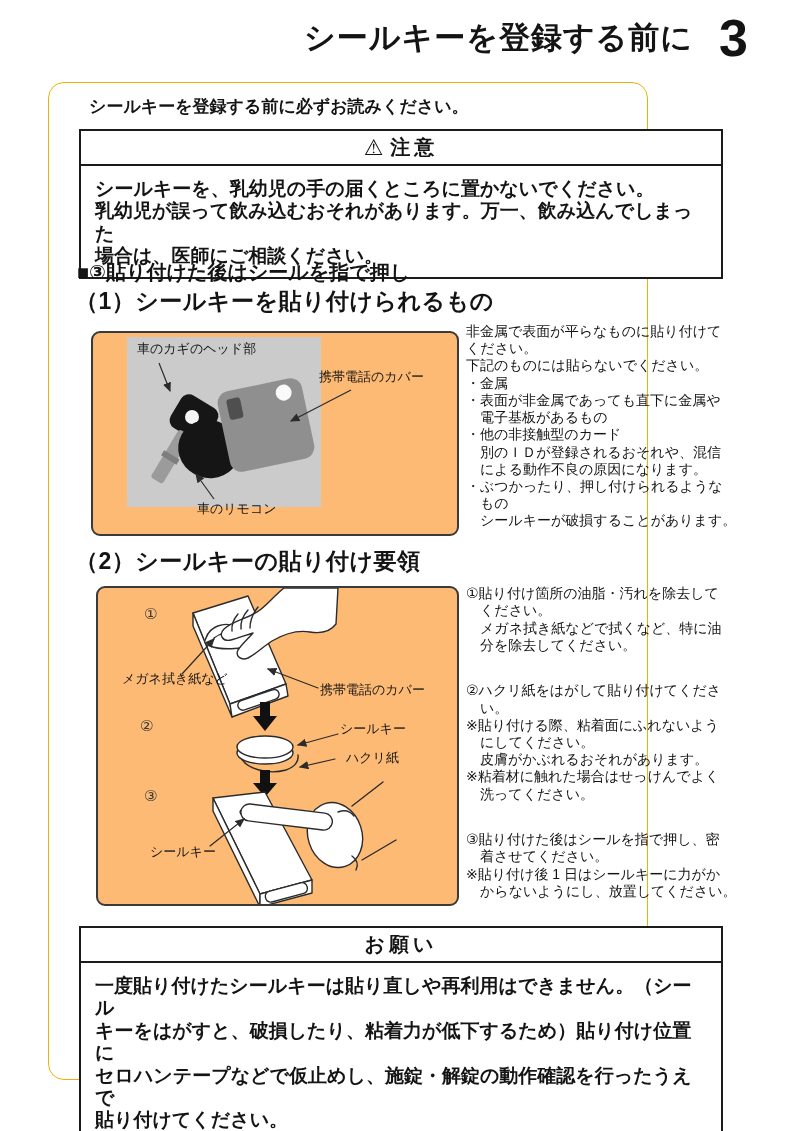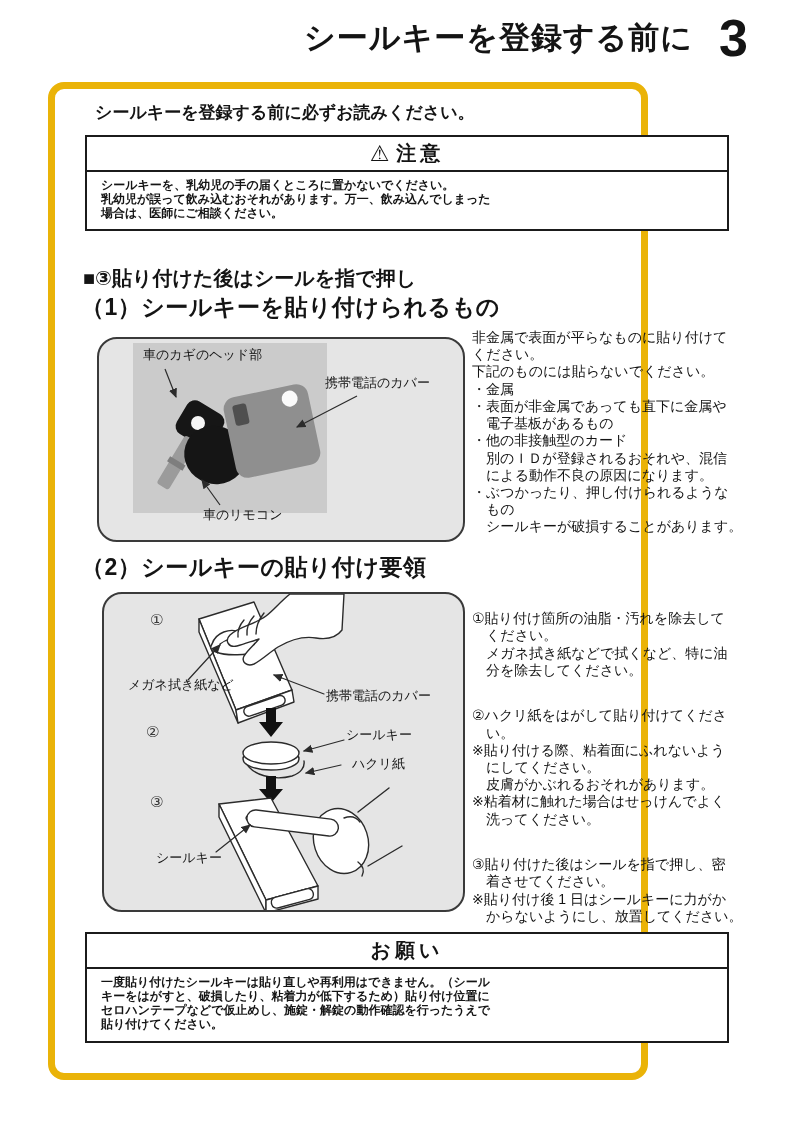--- a/index.html
+++ b/index.html
@@ -6,47 +6,47 @@
   html,body { margin:0; padding:0; background:#fff; }
   body { font-family:"Liberation Sans","DejaVu Sans",sans-serif; color:#141414; }
   .page { position:relative; width:800px; height:1131px; background:#fff; overflow:hidden; }
 
   
   .titlebar { position:absolute; top:12px; left:0; right:52px; display:flex; justify-content:flex-end; align-items:center; gap:26px; }
   .page-title { margin:0; font-size:31px; font-weight:bold; letter-spacing:1px; }
   .pagenum { font-size:52px; font-weight:bold; line-height:1; }
 
   
-  .frame { position:absolute; left:48px; top:82px; width:600px; height:998px; border:7px solid #eab308; border-radius:16px; }
+  .frame { position:absolute; left:48px; top:82px; width:600px; height:998px; border:1px solid #eab308; border-radius:16px; }
 
   .intro { position:absolute; left:40px; top:12px; margin:0; font-size:17px; font-weight:bold; }
 
   .noticebox { position:absolute; left:30px; width:644px; border:2px solid #1b1b1b; background:#fff; }
   .caution { top:46px; }
   .request { top:843px; }
   .notice-head { height:35px; display:flex; align-items:center; justify-content:center; gap:7px; font-size:20px; font-weight:bold; border-bottom:2px solid #1b1b1b; letter-spacing:4px; }
   .warn-glyph { font-family:"DejaVu Sans",sans-serif; font-weight:normal; font-size:22px; letter-spacing:0; }
-  .notice-body { padding:6px 14px 9px; font-size:12px; font-weight:bold; line-height:1.18; white-space:pre-line; }
+  .notice-body { padding:12px 14px 9px; font-size:19px; font-weight:bold; line-height:1.18; white-space:pre-line; }
 
   .sec-head { position:absolute; left:28px; top:176px; margin:0; font-size:20px; font-weight:bold; }
   .sub-head { position:absolute; margin:0; font-size:23px; font-weight:bold; letter-spacing:0.5px; }
   .sub1 { left:26px; top:203px; }
   .sub2 { left:26px; top:463px; }
 
-  .figbox { position:absolute; border:2px solid #3a3a3a; border-radius:20px; background:#e5e5e5;padding-left:48px; }
+  .figbox { position:absolute; border:2px solid #3a3a3a; border-radius:9px; background:#fdba74;padding-left:48px; }
   .figbox1 { left:42px; top:248px; width:368px; height:205px; }
   .figbox2 { left:47px; top:503px; width:363px; height:320px; }
   .figbox svg { position:absolute; left:0; top:0; }
 
   .flabel { position:absolute; font-size:13px; white-space:nowrap; line-height:1; }
   .stepnum { position:absolute; font-size:15px; color:#3a3a3a; line-height:1; }
 
   .coltext { position:absolute; left:417px; font-size:14px; line-height:1.23; white-space:pre-line; }
   .notes1 { top:240px; width:284px; }
-  .steps { top:504px; width:290px; }
+  .steps { top:485px; width:290px; }
   .steps p { margin:0 0 11px; white-space:pre-line; }
 </style>
 </head>
 <body>
 
 <div class="page">
 
   <header class="titlebar">
     <h1 class="page-title">シールキーを登録する前に</h1>
     <div class="pagenum">3</div>

